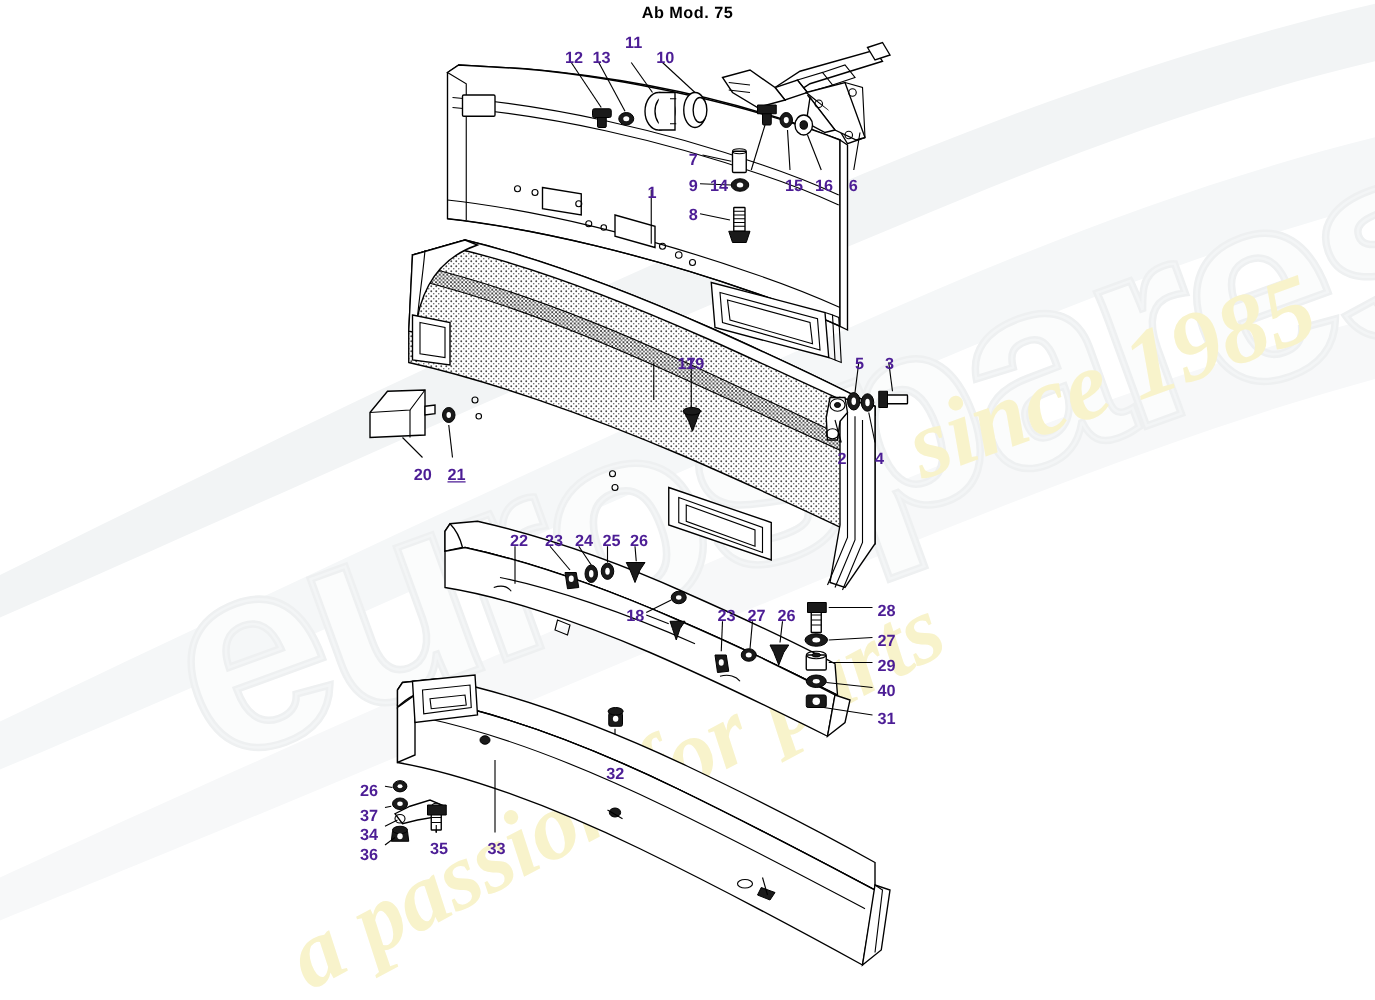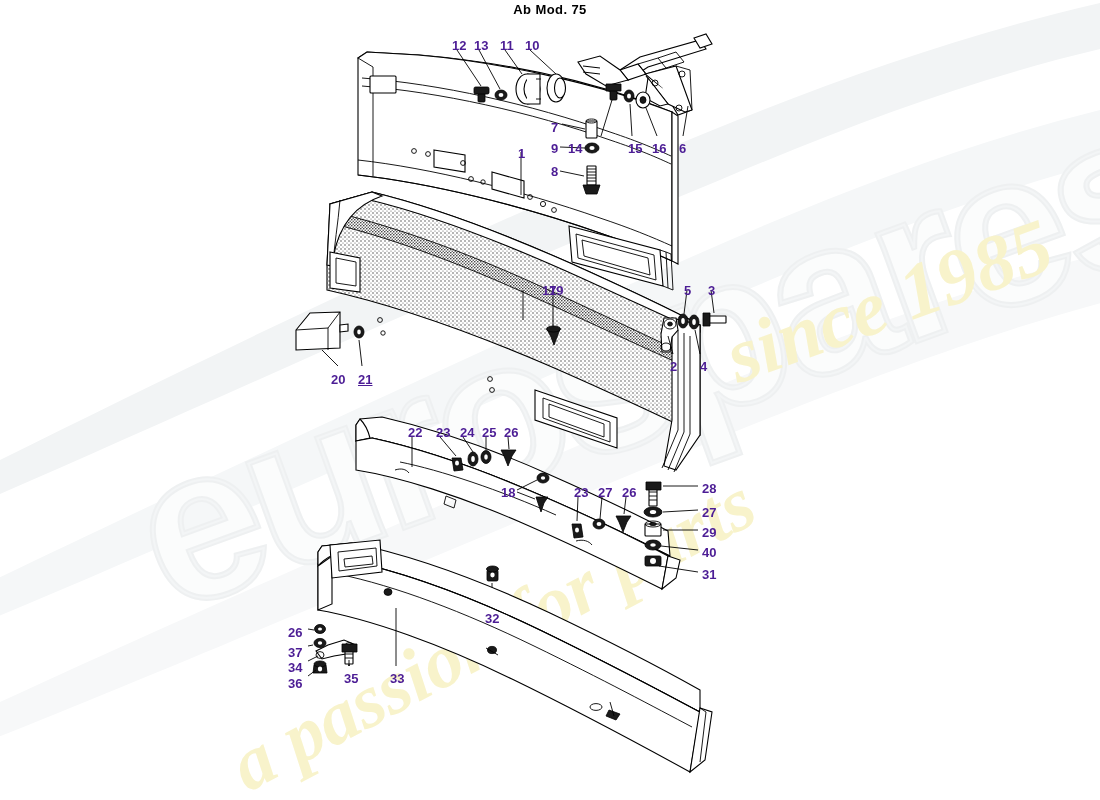--- a/index.html
+++ b/index.html
@@ -462,21 +462,21 @@
       <path class="leader" d="M 349 666 L 349 660"></path>
       <path class="leader" d="M 396 666 L 396 608"></path>
       <path class="leader" d="M 349 666 L 349 665"></path>
 
     </svg>
   </div>
 
   <div id="callouts">
       <div class="callout" style="left: 452px; top: 38px;">12</div>
       <div class="callout" style="left: 474px; top: 38px;">13</div>
-      <div class="callout" style="left: 500px; top: 38px;">11</div>
+      <div class="callout" style="left: 500px; top: 26px;">11</div>
       <div class="callout" style="left: 525px; top: 38px;">10</div>
       <div class="callout" style="left: 551px; top: 120px;">7</div>
       <div class="callout" style="left: 551px; top: 141px;">9</div>
       <div class="callout" style="left: 551px; top: 164px;">8</div>
       <div class="callout" style="left: 568px; top: 141px;">14</div>
       <div class="callout" style="left: 628px; top: 141px;">15</div>
       <div class="callout" style="left: 652px; top: 141px;">16</div>
       <div class="callout" style="left: 679px; top: 141px;">6</div>
       <div class="callout" style="left: 518px; top: 146px;">1</div>
       <div class="callout" style="left: 518px; top: 283px; padding-left: 24px;">17</div>

